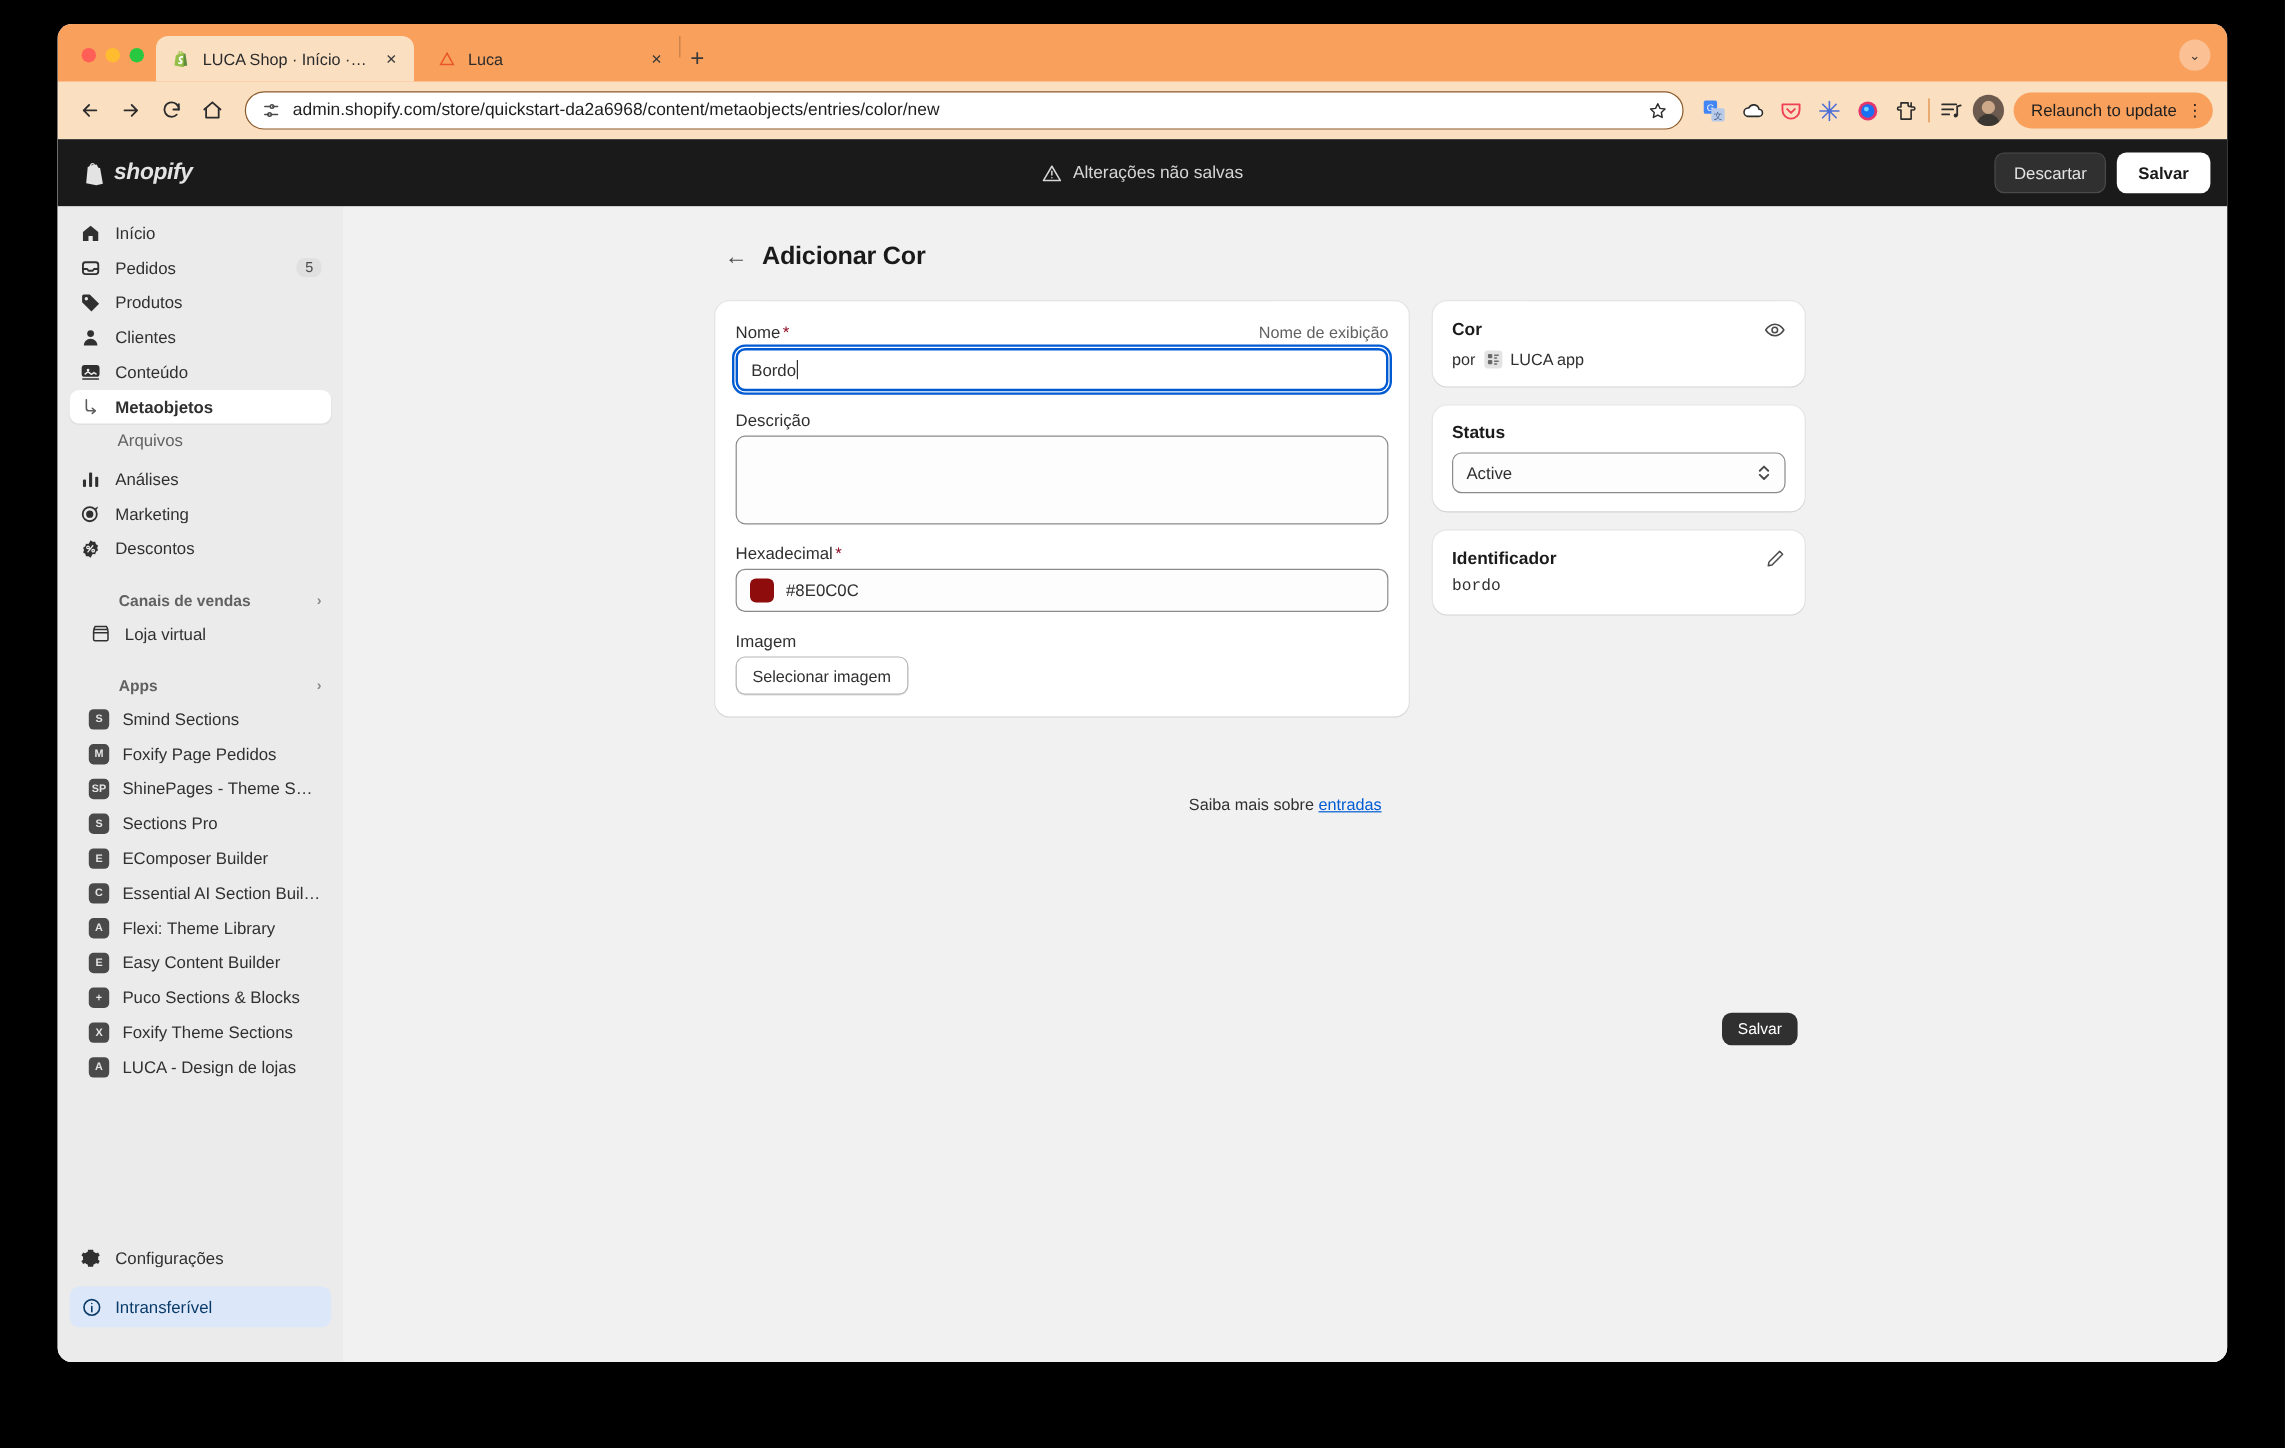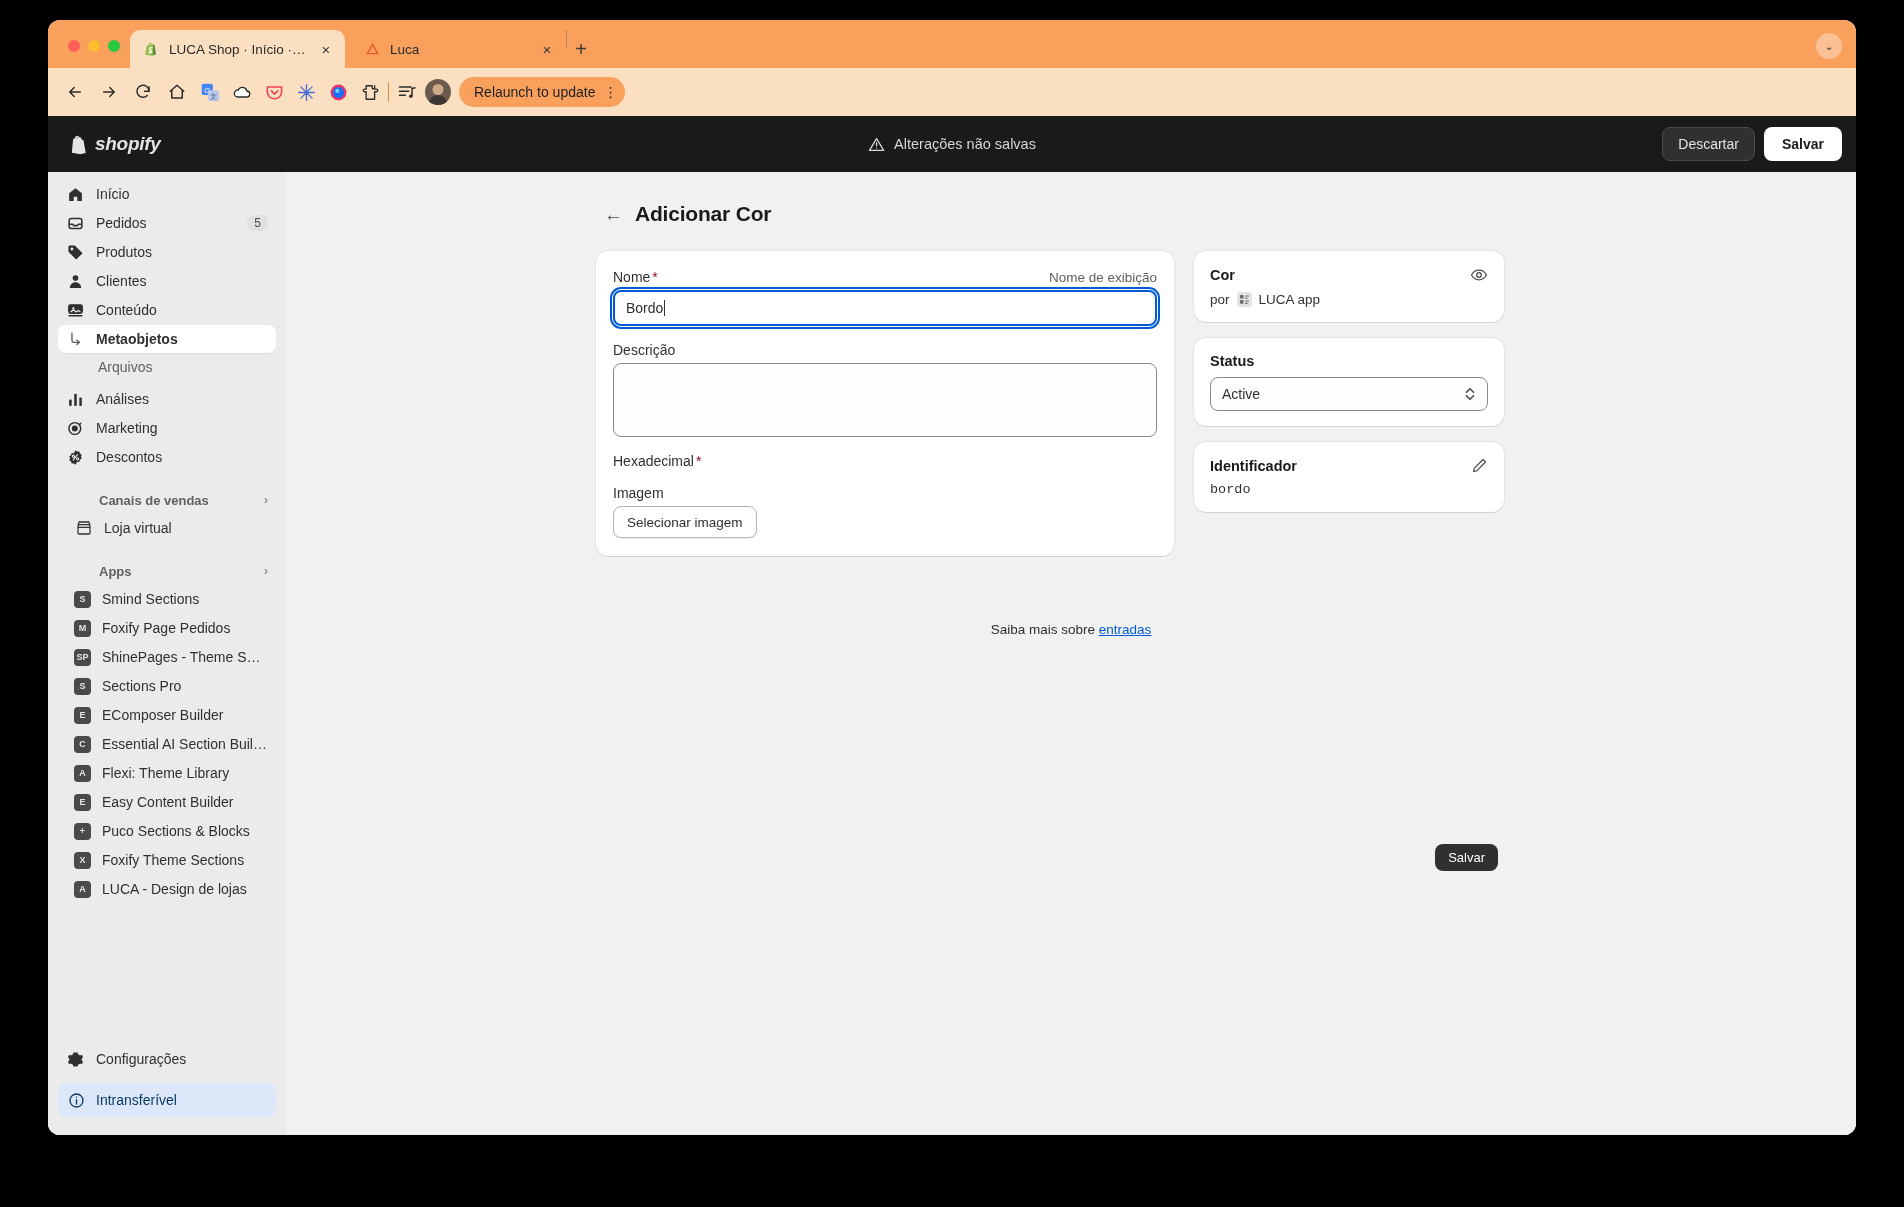--- a/index.html
+++ b/index.html
@@ -123,21 +123,21 @@
     height:34px; padding:0 18px; font-size:14px; font-weight:600;
     display:flex; align-items:center;
   }
 
   .body { flex:1; display:flex; min-height:0; }
 
   
   .sidebar {
     width: 238px; background:#EBEBEB; flex:none;
     display:flex; flex-direction:column;
-    padding: 8px 10px 6px 10px;
+    padding: 8px 10px 17px 10px;
     position: relative;
   }
   .nav-item {
     display:flex; align-items:center; gap:11px;
     height: 28px; padding: 0 8px; border-radius:8px;
     font-size: 14px; color:#303030; margin-bottom:1px;
   }
   .nav-item .ico { width:19px; height:19px; flex:none; display:flex; align-items:center; justify-content:center;}
   .nav-item .lbl { flex:1; white-space:nowrap; overflow:hidden; text-overflow:ellipsis;}
   .nav-item.active { background:#fff; font-weight:700; box-shadow: 0 1px 1px rgba(0,0,0,.05);}
@@ -297,20 +297,35 @@
           <path d="M20 5v6h-6"></path>
         </svg>
     </div>
     <div class="tbtn">
       <svg width="18" height="18" viewBox="0 0 24 24" fill="none" stroke="#2c2c2c" stroke-width="2" stroke-linecap="round" stroke-linejoin="round">
           <path d="M3 11l9-8 9 8"></path>
           <path d="M5 10v10h14V10"></path>
         </svg>
     </div>
 
+    <div class="omnibox">
+      <span>
+        <svg width="16" height="16" viewBox="0 0 24 24" fill="none" stroke="#4a4a4a" stroke-width="1.9" stroke-linecap="round">
+            <path d="M4 7h7M4 17h5M14 7h6M12 17h8"></path>
+            <circle cx="13" cy="7" r="2.2"></circle>
+            <circle cx="10" cy="17" r="2.2"></circle>
+          </svg>
+      </span>
+      <span class="url">admin.shopify.com/store/quickstart-da2a6968/content/metaobjects/entries/color/new</span>
+      <span>
+        <svg width="17" height="17" viewBox="0 0 24 24" fill="none" stroke="#2c2c2c" stroke-width="1.7" stroke-linejoin="round">
+            <path d="M12 3.5l2.6 5.4 5.9.8-4.3 4.1 1 5.8-5.2-2.8-5.2 2.8 1-5.8L3.5 9.7l5.9-.8z"></path>
+          </svg>
+      </span>
+    </div>
 
     <div class="ext">
       <svg width="19" height="19" viewBox="0 0 24 24">
           <rect x="1" y="1" width="14" height="14" rx="2" fill="#4285F4"></rect>
           <text x="8" y="12" font-size="10" fill="#fff" text-anchor="middle" font-family="Liberation Sans">G</text>
           <rect x="9" y="9" width="14" height="14" rx="2" fill="#B9C9E8"></rect>
           <text x="16" y="20" font-size="9" fill="#3c5a8a" text-anchor="middle" font-family="Liberation Sans">文</text>
         </svg>
     </div>
     <div class="ext">
@@ -607,20 +622,24 @@
                     <span>Descrição</span>
                   </div>
                   <div class="textarea"></div>
                 </div>
 
                 <div class="field">
                   <div class="flabel">
                     <span>
                       <span>Hexadecimal</span><span class="req">*</span>
                     </span>
+                  </div>
+                  <div class="input">
+                    <span class="swatch" style="background:#8E0C0C"></span>
+                    <span>#8E0C0C</span>
                   </div>
                 </div>
 
                 <div class="field">
                   <div class="flabel">
                     <span>Imagem</span>
                   </div>
                   <div class="btn-sec">Selecionar imagem</div>
                 </div>
 

